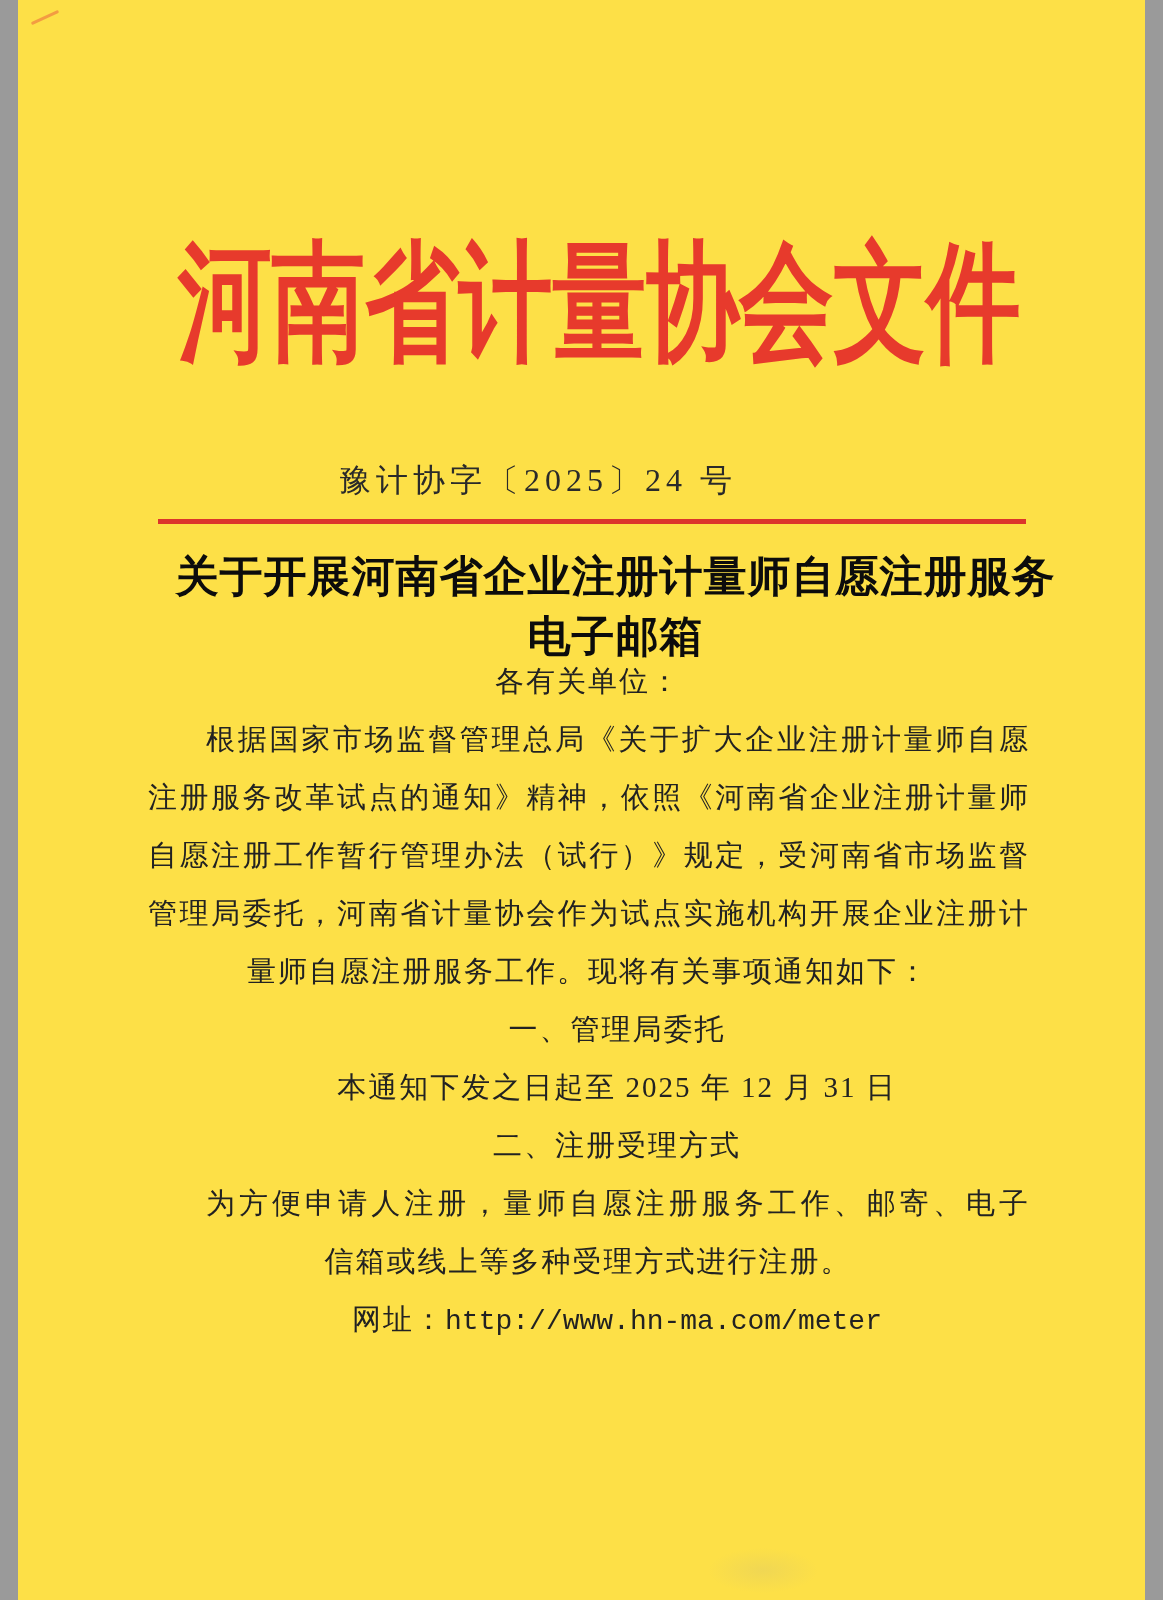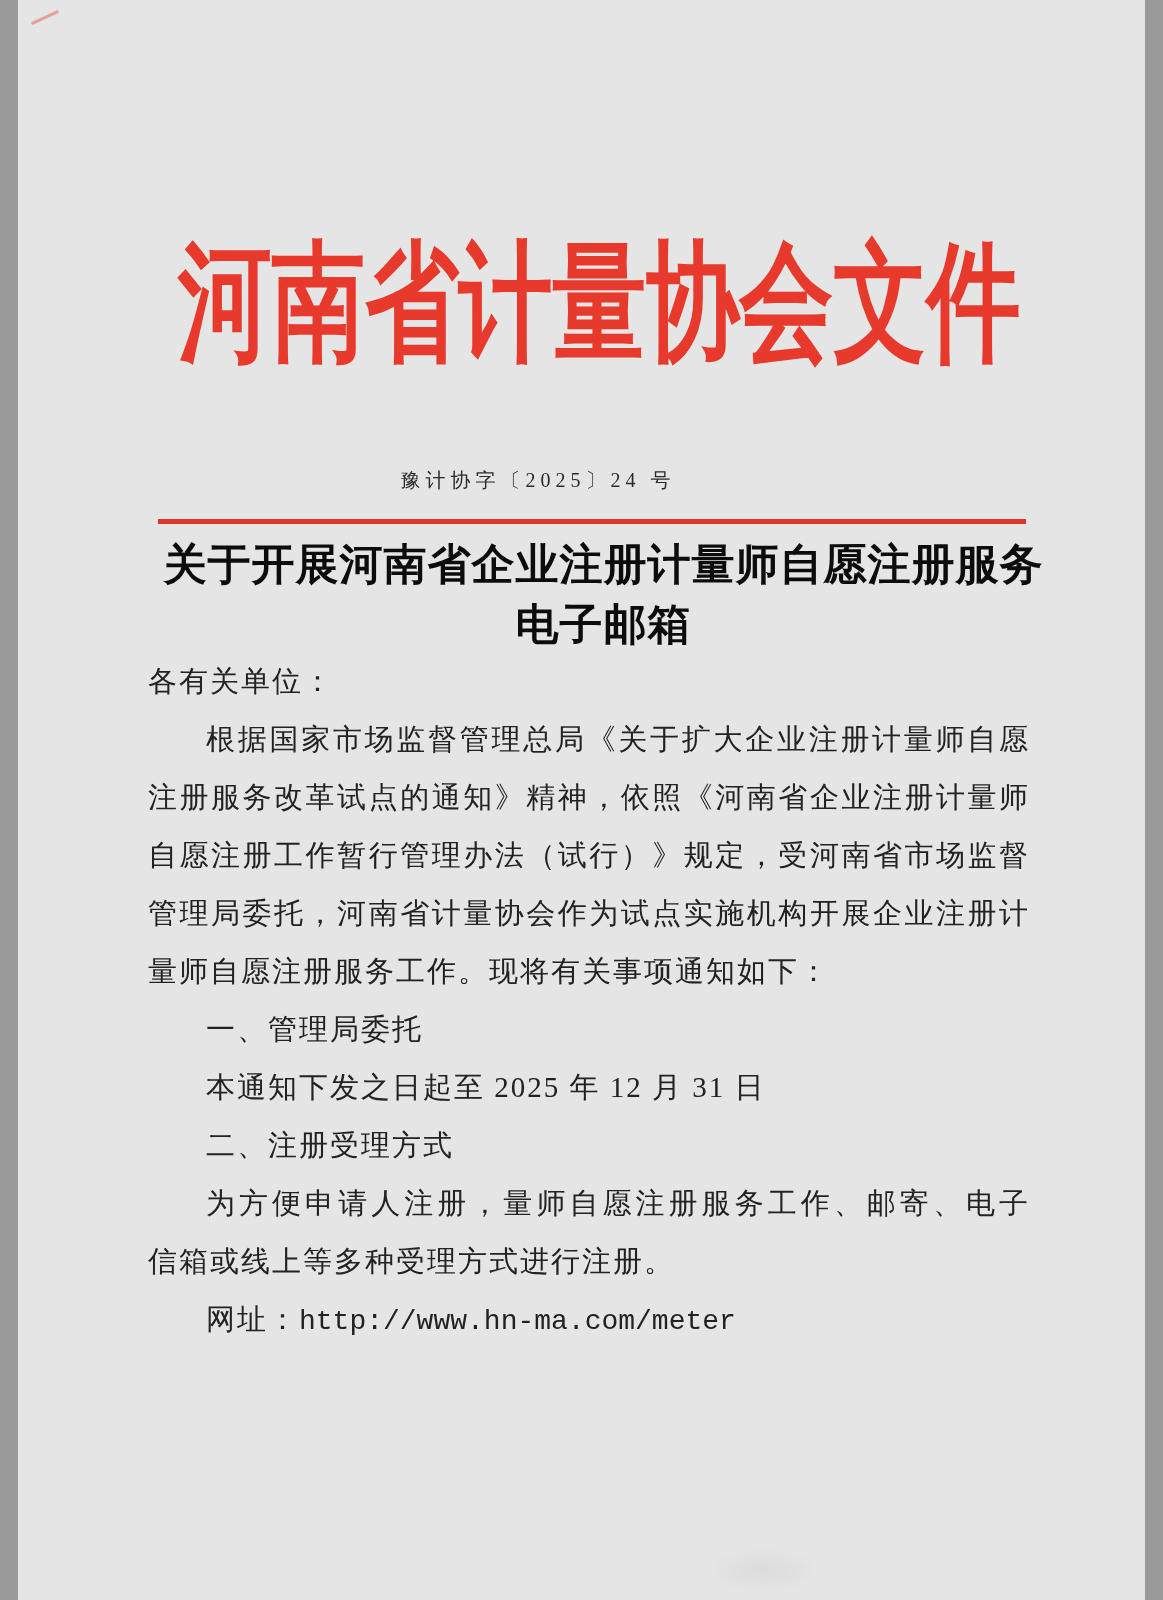--- a/index.html
+++ b/index.html
@@ -1,20 +1,20 @@
 <!DOCTYPE html>
 <html><head>
 <meta charset="utf-8">
 <style>
   html,body{margin:0;padding:0;background:#9a9a9a;}
   .page{
     position:relative;
     width:1127px;height:1600px;
     margin:0 auto;
-    background:#e5e5e5;
+    background:#fde047;
     overflow:hidden;
     font-family:"Liberation Serif","DejaVu Serif",serif;
     color:#1c1c1c;
   }
   
   .corner-mark{
     position:absolute;left:12px;top:16px;
     width:30px;height:3px;background:#e6493b;opacity:.45;
     transform:rotate(-25deg);border-radius:2px;
   }
@@ -22,43 +22,43 @@
     position:absolute;left:0;top:228px;width:1143px;
     text-align:center;white-space:nowrap;
     font-size:130px;line-height:150px;font-weight:700;
     color:#e73a2c;
     transform:scaleX(0.72);transform-origin:50% 50%;
     letter-spacing:0;
   }
   .doc-number{
     position:absolute;left:130px;top:460px;width:880px;
     text-align:center;
-    font-size:20px;line-height:40px;letter-spacing:5px;
+    font-size:32px;line-height:40px;letter-spacing:5px;
     color:#2a2a2a;
     transform:translateX(-50px);
   }
   .red-rule{
     position:absolute;left:140px;top:519px;
     width:868px;height:5px;background:#dc352b;
   }
   .doc-title{
     position:absolute;left:60px;top:530px;width:1043px;
     text-align:center;
     font-family:"Liberation Sans","DejaVu Sans",sans-serif;
     font-weight:700;font-size:43px;line-height:60px;
     color:#0c0c0c;letter-spacing:1px;
-    margin:4px;
+    margin:16px;
   }
   .body-text{
     position:absolute;left:130px;top:652px;width:880px;
     font-size:29px;color:#222;
   }
   .bline{
     height:58px;line-height:58px;
-    letter-spacing:2px;white-space:nowrap;
+    letter-spacing:2px;white-space:nowrap;text-align:center;
   }
   .bline.fill{
     white-space:normal;letter-spacing:0;
     text-align:justify;text-align-last:justify;
   }
   .bline.ind{padding-left:58px;}
   .bline.fill.ind{padding-left:58px;}
   .mono{
     font-family:"Liberation Mono","DejaVu Sans Mono",monospace;
     font-size:28px;letter-spacing:0;

